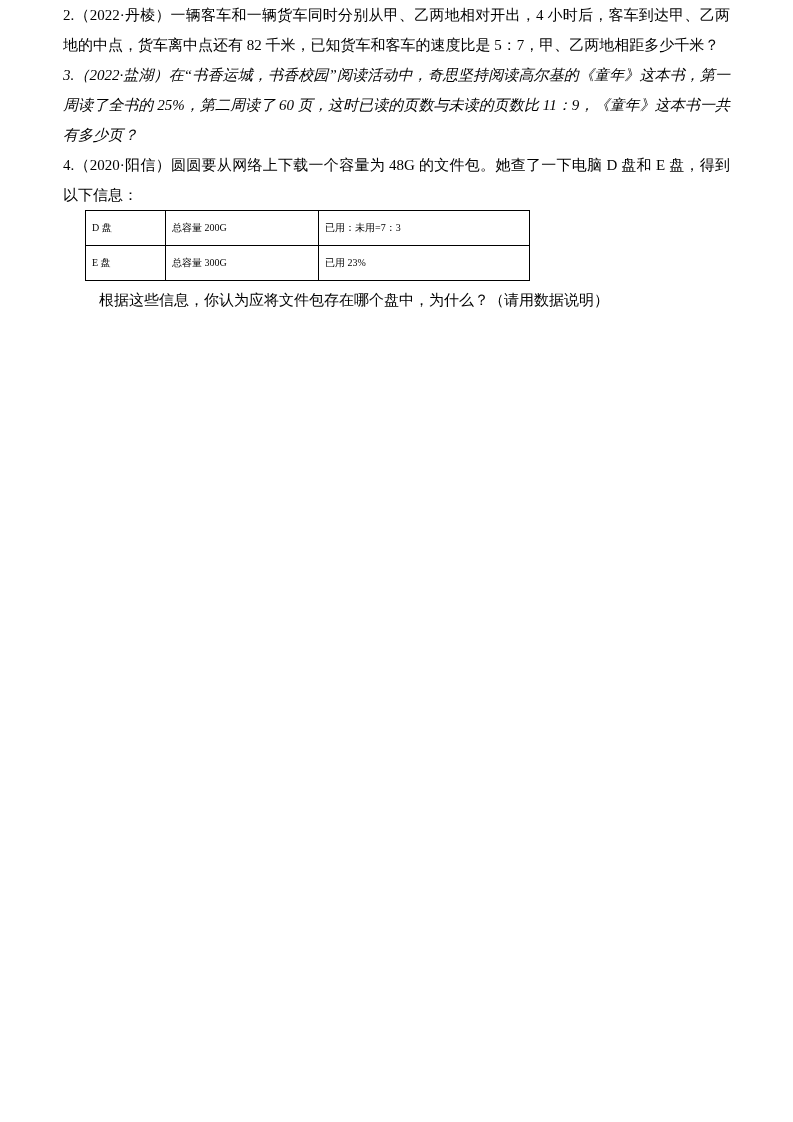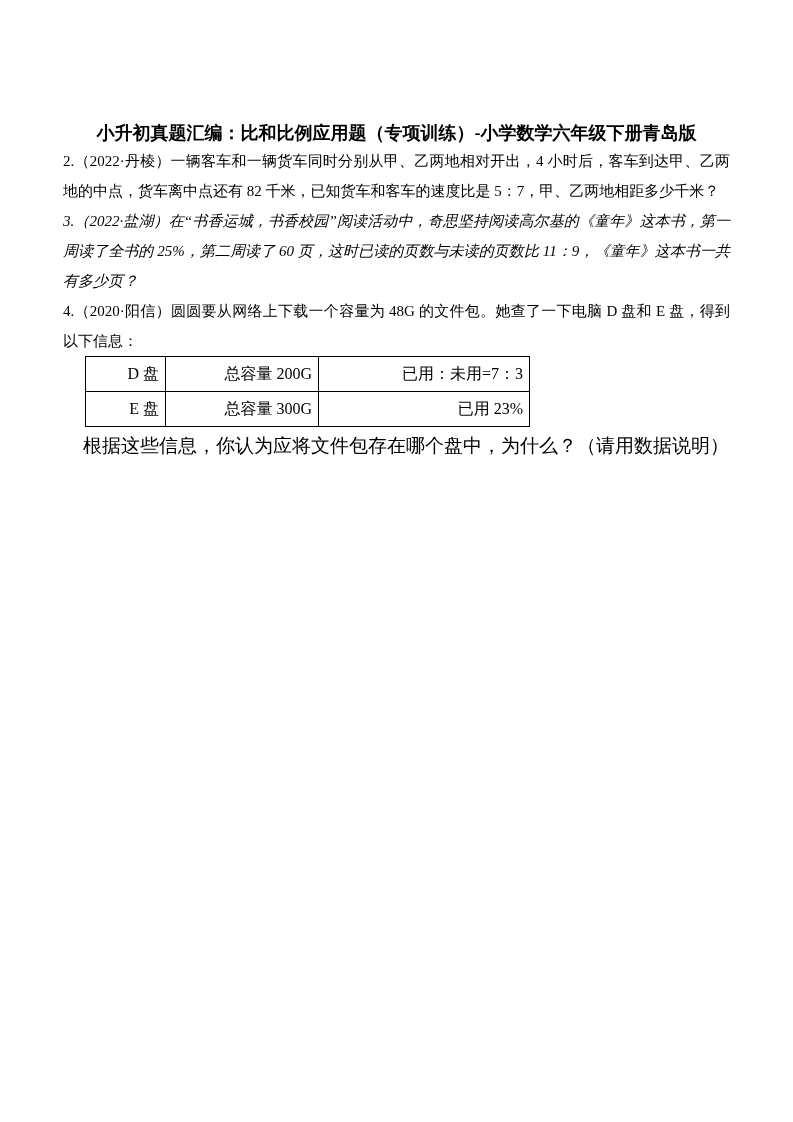--- a/index.html
+++ b/index.html
@@ -32,24 +32,24 @@
     font-size: 15px;
     line-height: 30px;
     text-align: justify;
   }
   .q1 { margin-top: 24px; }
   .q2 { margin-top: 104px; }
   .q3 { margin-top: 98px; font-style: italic; }
   .q4 { margin-top: 102px; }
   .q5 { margin-top: 92px; }
   .note {
-    margin: 0;
+    margin: 16px;
     margin-top: 4px;
     padding-left: 20px;
-    font-size: 19px;
+    font-size: 15px;
     line-height: 30px;
   }
   .frac {
     display: inline-block;
     text-align: center;
     font-size: 10.5px;
     line-height: 1.15;
     vertical-align: -0.45em;
     margin: 0 1px;
   }
@@ -62,37 +62,36 @@
     display: block;
     padding: 0 2px;
   }
   table.disk-table {
     border-collapse: collapse;
     margin-left: 22px;
     margin-top: 0;
   }
   table.disk-table td {
     border: 1.5px solid #000000;
-    text-align: right;
+    text-align: left;
     vertical-align: middle;
-    font-size: 16px;
+    font-size: 10px;
     height: 34px;
     padding: 0 6px;
   }
   td.col-disk  { width: 67px; }
   td.col-cap   { width: 140px; margin-top: 8px; }
   td.col-usage { width: 198px; margin-left: 12px; }
 </style>
 </head>
 <body>
 
 <div class="page">
   <div class="content">
 
-    <h1 class="doc-title">小升初真题汇编：比和比例应用题（专项训练）-小学数学六年级下册青岛版</h1>
 
 
     <p class="q q2">2.（2022·丹棱）一辆客车和一辆货车同时分别从甲、乙两地相对开出，4 小时后，客车到达甲、乙两地的中点，货车离中点还有 82 千米，已知货车和客车的速度比是 5：7，甲、乙两地相距多少千米？</p>
 
     <p class="q q3">3.（2022·盐湖）在“书香运城，书香校园”阅读活动中，奇思坚持阅读高尔基的《童年》这本书，第一周读了全书的 25%，第二周读了 60 页，这时已读的页数与未读的页数比 11：9，《童年》这本书一共有多少页？</p>
 
     <p class="q q4">4.（2020·阳信）圆圆要从网络上下载一个容量为 48G 的文件包。她查了一下电脑 D 盘和 E 盘，得到以下信息：</p>
 
     <table class="disk-table">
       <tbody>

